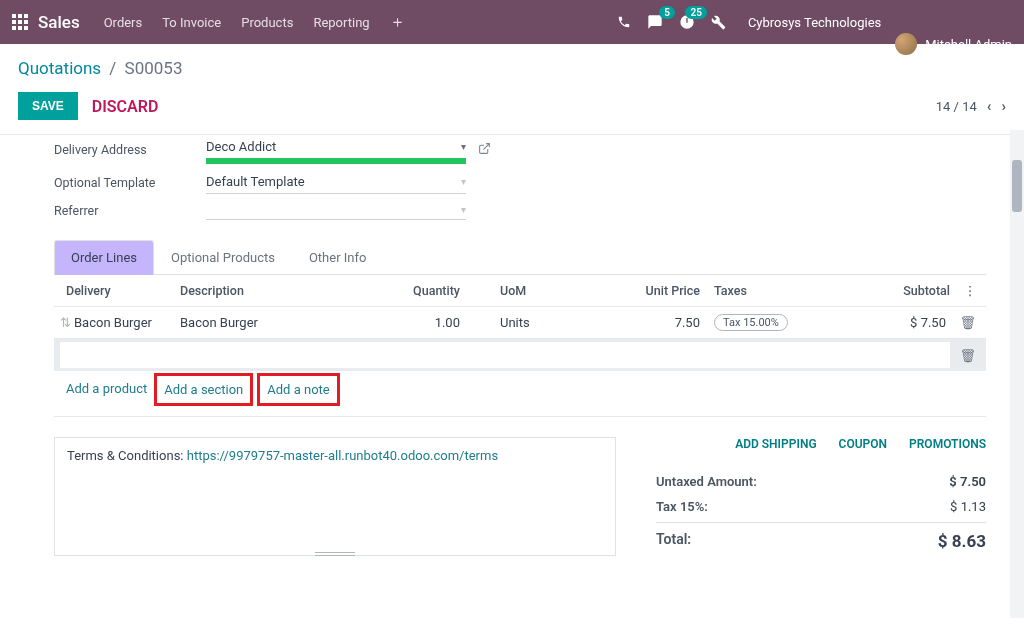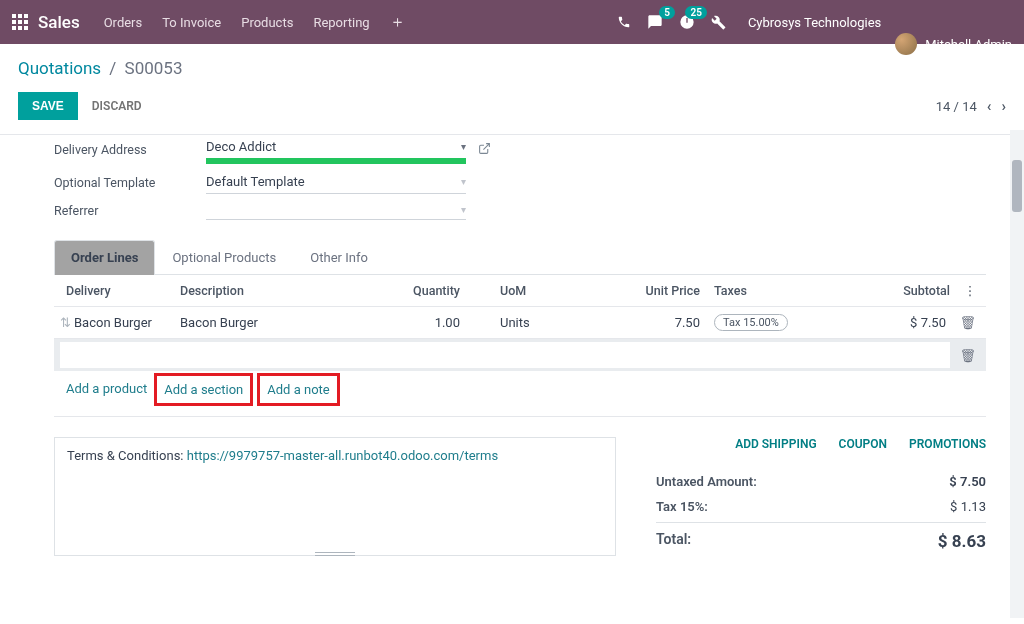--- a/index.html
+++ b/index.html
@@ -17,37 +17,37 @@
   .user { display: flex; align-items: center; gap: 8px; margin-top: 44px; }
   .avatar { width: 22px; height: 22px; border-radius: 50%; background: radial-gradient(circle at 30% 30%, #d4a574, #8b6f47); }
   
   .breadcrumb-bar { padding: 14px 18px 4px; }
   .breadcrumb { font-size: 17px; color: #00889f; }
   .breadcrumb .current { color: #6b7280; }
   .breadcrumb .sep { color: #6b7280; margin: 0 4px; }
   
   .action-bar { display: flex; align-items: center; padding: 10px 18px 14px; }
   .btn-save { background: #00a09d; color: #fff; border: none; padding: 7px 14px; font-weight: 600; font-size: 12px; cursor: pointer; margin-right: 14px; }
-  .btn-discard { color: #737373; font-weight: 600; font-size: 12px; cursor: pointer; }
+  .btn-discard { color: #be185d; font-weight: 600; font-size: 16px; cursor: pointer; }
   .pager { margin-left: auto; display: flex; align-items: center; gap: 10px; font-size: 13px; color: #4b5563; }
   .pager-nav { cursor:pointer; font-size: 15px; font-weight:600; color: #4b5563; }
   
   .content-scroll { border-top: 1px solid #e5e7eb; height: 500px; overflow-y: auto; position: relative; }
   
   .form-area { padding: 0 38px 0 54px; }
   .form-row { display: flex; align-items: center; margin-bottom: 6px; }
   .form-label { width: 152px; font-size: 12.5px; color: #4b5563; }
   .form-input { flex: 0 0 260px; border: none; border-bottom: 1px solid #cfd4da; padding: 4px 0; font-size: 13px; background: transparent; position:relative; display:flex; align-items:center; justify-content:space-between; }
   .form-input.dark-border { border-bottom: 6px solid #22c55e; }
   .caret { color: #6b7280; font-size: 10px; }
   .ext-link { margin-left: 12px; color: #7c8894; font-size: 14px; }
   
   .tabs { display: flex; margin-top: 20px; border-bottom: 1px solid #dee2e6; }
   .tab { padding: 9px 16px; font-size: 13px; color: #6b7280; cursor: pointer; border: 1px solid transparent; border-bottom: none; }
-  .tab.active { border-color: #dee2e6; background: #a3a3a3; color: #374151; border-radius: 3px 3px 0 0; margin-bottom: -1px; font-weight: bold; }
+  .tab.active { border-color: #dee2e6; background: #c4b5fd; color: #374151; border-radius: 3px 3px 0 0; margin-bottom: -1px; }
   
   .table-wrap { border-bottom: 1px solid #e5e7eb; }
   .thead { display: flex; padding: 8px 6px; font-size: 12.5px; color: #4b5563; font-weight: 500; }
   .th-product { width: 120px; padding-left: 6px;}
   .th-desc { width: 170px; }
   .th-qty { width: 110px; text-align: right; }
   .th-uom { width: 120px; padding-left:40px; }
   .th-price { width: 120px; text-align: right; }
   .th-tax { width: 120px; padding-left: 14px; }
   .th-sub { flex:1; text-align: right; padding-right: 10px; }

